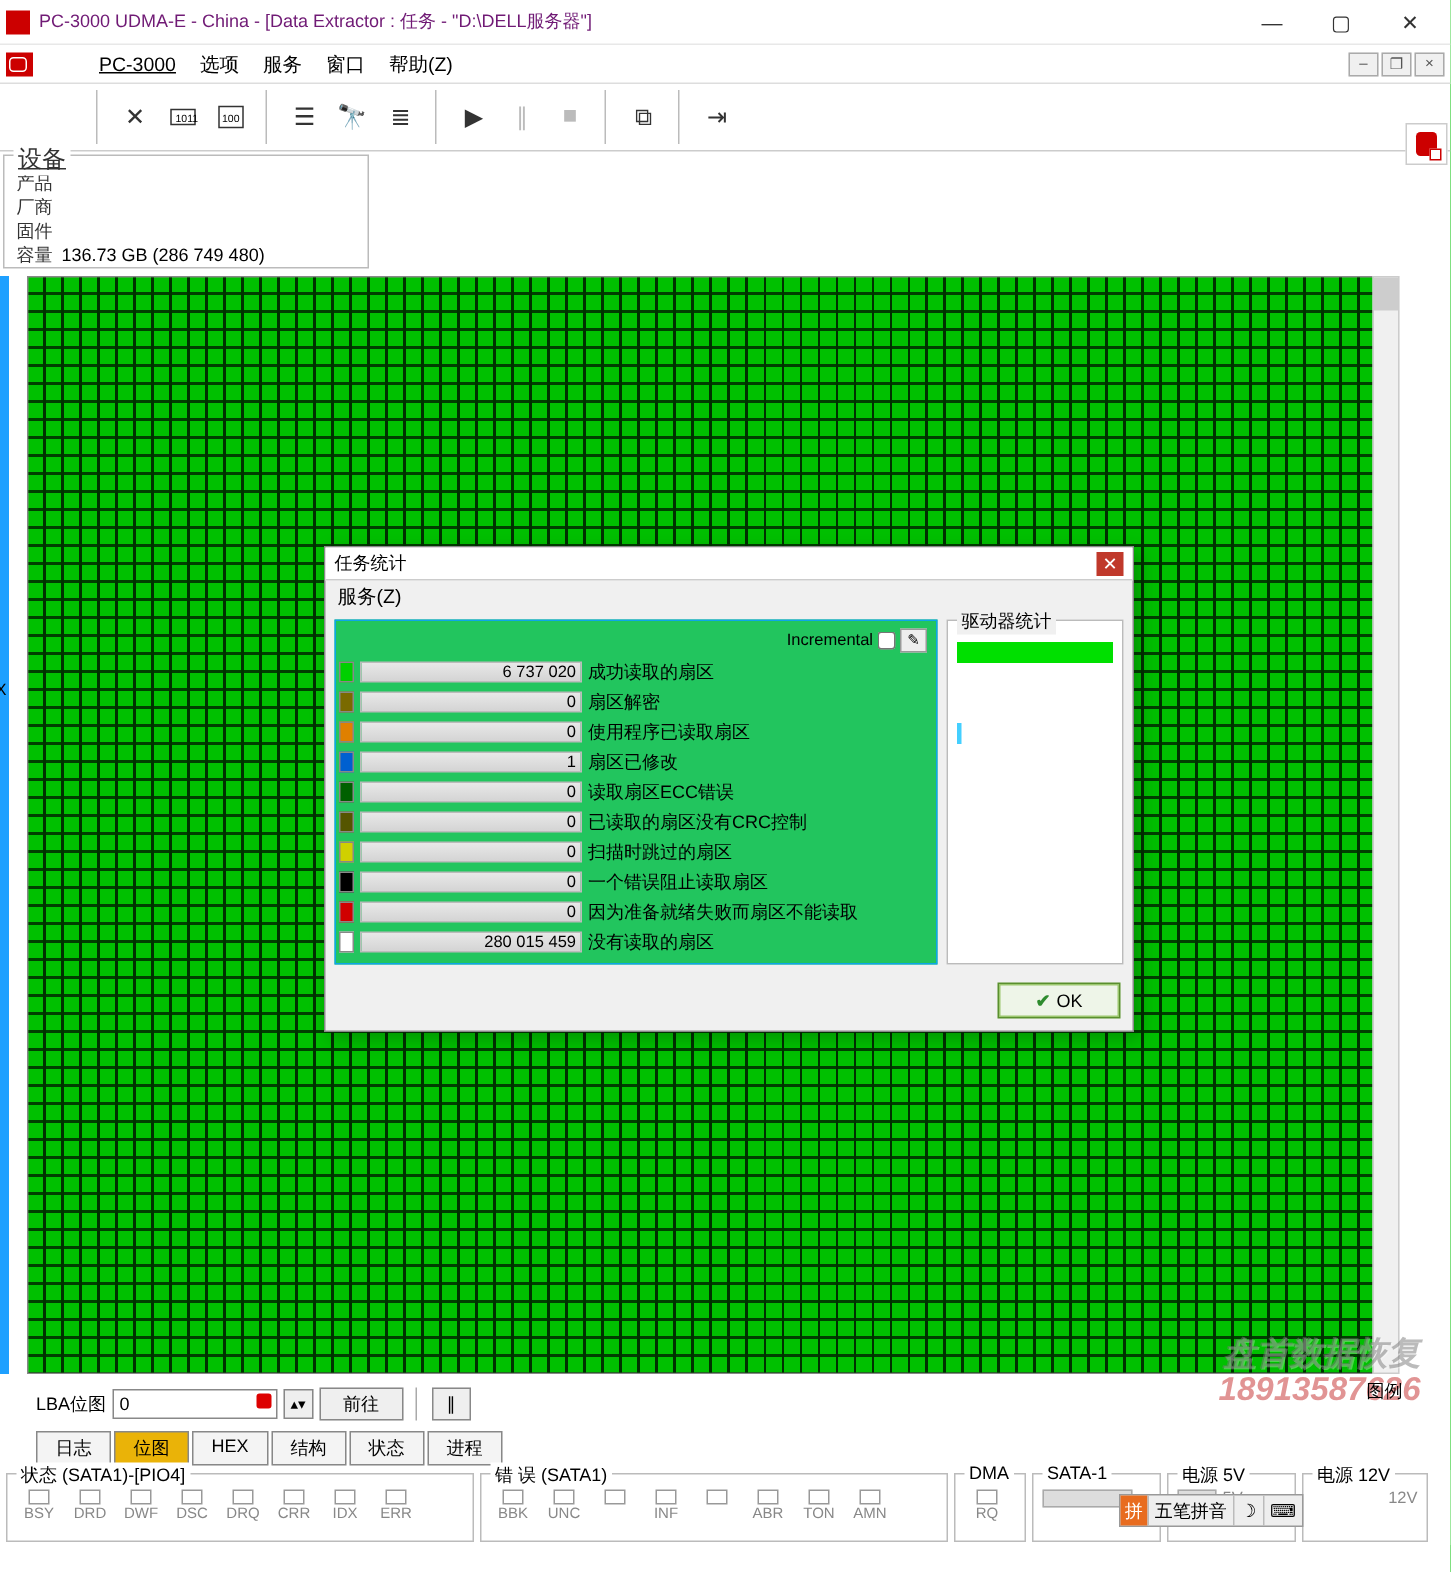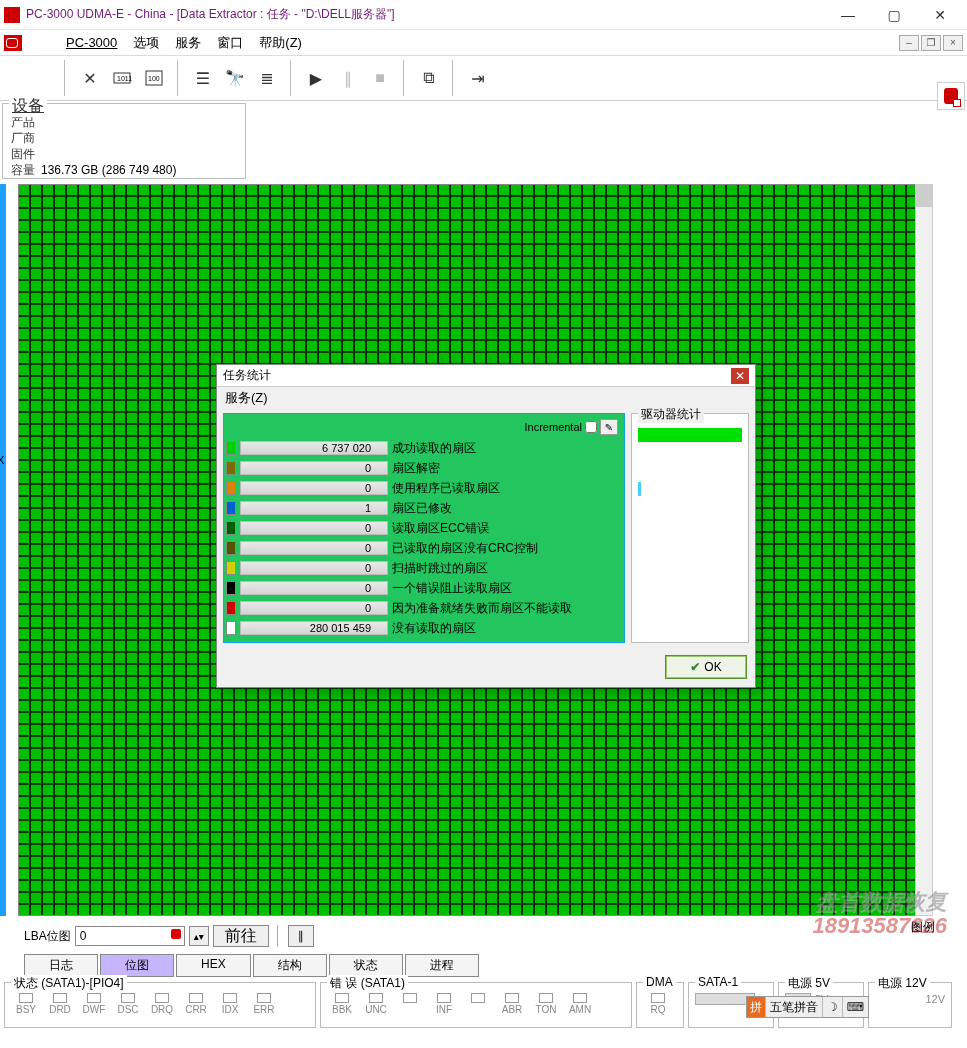--- a/index.html
+++ b/index.html
@@ -50,32 +50,32 @@
 .vscroll { position:absolute; right:2px; top:184px; width:18px; height:732px; background:#f0f0f0; border:1px solid #ccc; }
 .vscroll .thumb { width:100%; height:22px; background:#cdcdcd; margin-top:0; }
 
 
 .lba-row { display:flex; align-items:center; gap:4px; margin:4px 4px 0 24px; height:24px; }
 .lba-row .lbl { font-size:12px; }
 .lba-input-wrap { position:relative; }
 .lba-input { width:110px; height:20px; border:1px solid #888; padding:0 18px 0 4px; font-size:12px; }
 .lba-input-wrap .red { position:absolute; right:4px; top:3px; width:10px; height:10px; background:#d00; border-radius:2px; }
 .lba-btn { height:20px; padding:0 4px; border:1px solid #888; background:#efefef; font-size:10px; display:flex; align-items:center; }
-.lba-go { width:56px; height:22px; border:1px solid #888; background:#efefef; font-size:16px; }
+.lba-go { width:56px; height:22px; border:1px solid #888; background:#efefef; font-size:12px; }
 .lba-sep { width:3px; height:22px; border-left:1px solid #aaa; margin:0 4px; }
 .lba-play { width:26px; height:22px; border:1px solid #888; background:#efefef; display:flex; align-items:center; justify-content:center; }
 
 .watermark { position:absolute; right:20px; bottom:110px; color:rgba(120,120,120,0.5); font-size:22px; font-style:italic; font-weight:bold; text-align:right; line-height:24px; z-index:3; text-shadow:1px 1px 0 rgba(255,255,255,0.3); }
 .watermark .ph { color:rgba(200,60,60,0.55); }
 .legend-btn { position:absolute; right:24px; bottom:108px; font-size:12px; z-index:4; }
 
 
 .bottom-tabs { display:flex; gap:2px; margin:4px 0 0 24px; }
-.btab { border:1px solid #888; padding:2px 24px; font-size:12px; background:#f4f4f4; }
-.btab.active { background:#c4b5fd; }
+.btab { border:1px solid #888; padding:2px 12px; font-size:12px; background:#f4f4f4; }
+.btab.active { background:#eab308; }
 
 
 .status-wrap { position:absolute; bottom:30px; left:0; right:0; display:flex; gap:4px; padding:2px 4px; background:#fff; }
 .status-box { border:1px solid #bbb; position:relative; padding:10px 6px 4px; font-size:11px; height:46px; }
 .status-box .legend { position:absolute; top:-8px; left:6px; background:#fff; padding:0 3px; font-size:12px; }
 .sata-box { width:312px; }
 .err-box { width:312px; }
 .dma-box { width:48px; }
 .conn-box { width:86px; }
 .pow5-box { width:86px; }
@@ -96,21 +96,21 @@
 .modal-title { height:22px; background:#fff; display:flex; align-items:center; padding:0 6px; font-size:12px; border-bottom:1px solid #ccc; }
 .modal-title .close { margin-left:auto; width:18px; height:16px; background:#c0392b; color:#fff; display:flex; align-items:center; justify-content:center; font-size:12px; }
 .modal-menu { padding:2px 8px; font-size:13px; }
 .modal-body { display:flex; gap:6px; padding:4px 6px 8px; }
 .stats-left { flex:1; border:1px solid #0ea5e9; background:#22c55e; padding:4px 2px; }
 .stats-left .hdr { display:flex; justify-content:flex-end; align-items:center; gap:3px; padding:1px 4px 3px; font-size:11px; }
 .stats-left .hdr input[type=checkbox] { width:12px; height:12px; }
 .stats-left .hdr .toolico { width:18px; height:16px; border:1px solid #999; display:flex; align-items:center; justify-content:center; font-size:10px; background:#eee; }
 .stat-row { display:flex; align-items:center; gap:4px; height:20px; font-size:12px; }
 .stat-row .swatch { width:10px; height:14px; }
-.stat-row .bar { flex:0 0 148px; height:14px; background:linear-gradient(#e8e8e8,#d4d4d4); border:1px solid #bbb; text-align:right; padding-right:16px; font-size:11px; line-height:12px; }
+.stat-row .bar { flex:0 0 148px; height:14px; background:linear-gradient(#e8e8e8,#d4d4d4); border:1px solid #bbb; text-align:right; padding-right:3px; font-size:11px; line-height:12px; }
 .stat-row .desc { font-size:12px; }
 .stats-right { width:118px; border:1px solid #bbb; background:#fff; padding:6px; position:relative; }
 .stats-right .legend2 { position:absolute; top:-8px; left:6px; background:#f0f0f0; padding:0 3px; font-size:12px; }
 .stats-right .gbar { width:100%; height:14px; background:#00e000; margin-top:8px; }
 .stats-right .tiny { width:3px; height:14px; background:#44cfff; margin-top:40px; }
 .modal-footer { display:flex; justify-content:flex-end; padding:4px 8px 8px; }
 .ok-btn { width:82px; height:24px; border:1px solid #5a8f2e; background:#eef5e8; display:flex; align-items:center; justify-content:center; gap:4px; font-size:12px; box-shadow:0 0 0 1px #9bc76e inset; }
 .ok-btn .chk { color:#2e8b2e; font-weight:bold; }
 
 </style>

